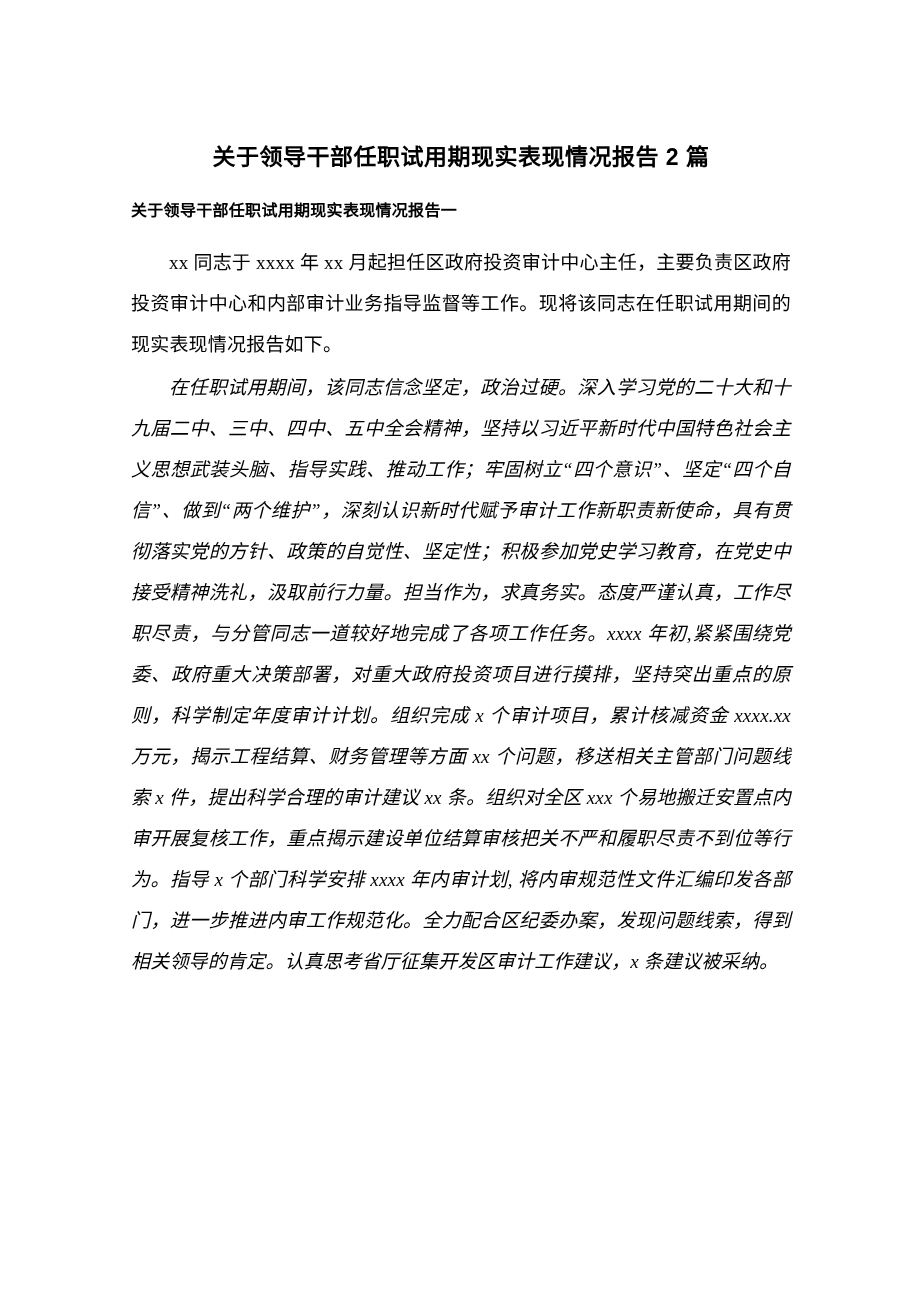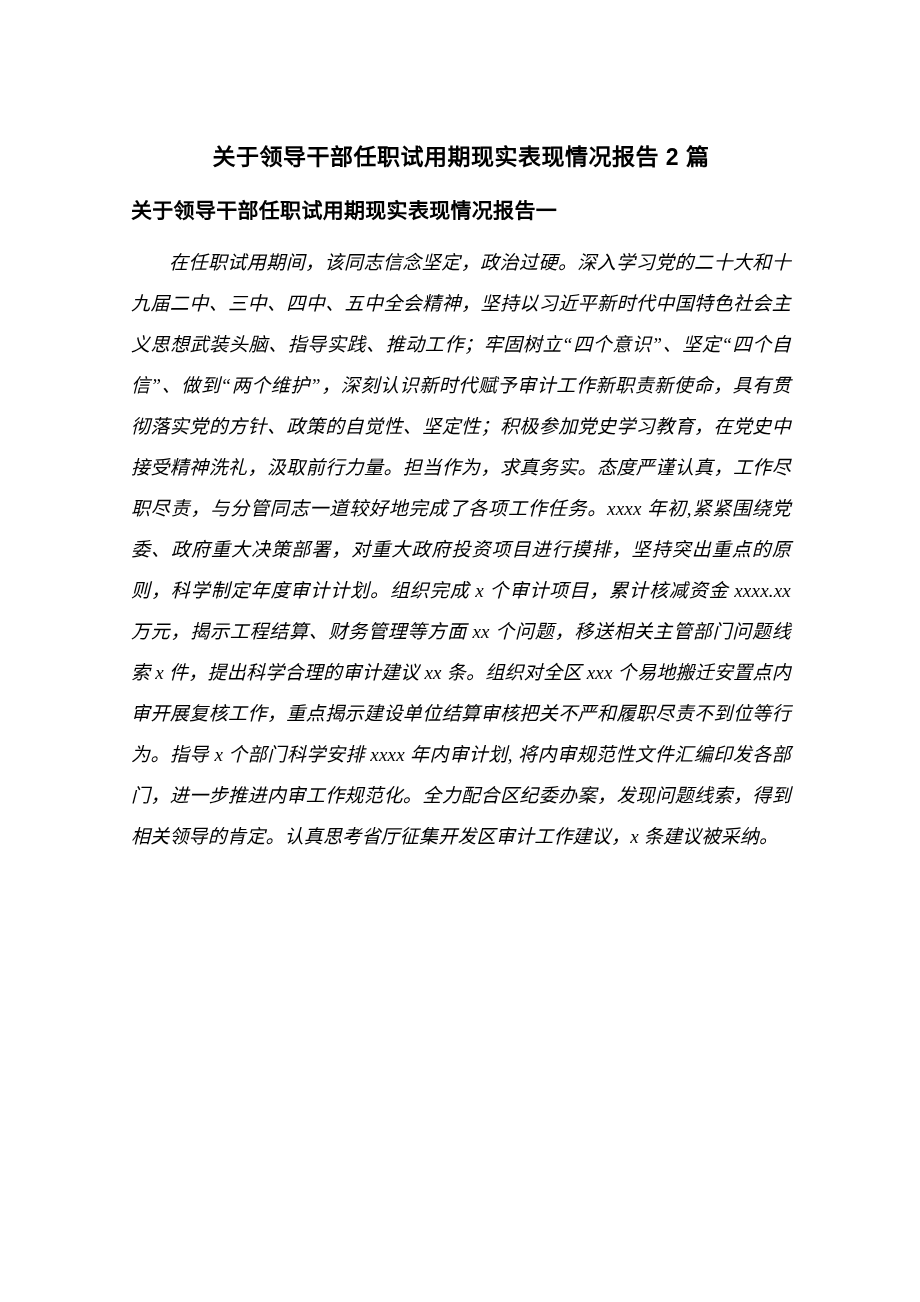--- a/index.html
+++ b/index.html
@@ -34,21 +34,21 @@
     font-weight: bold;
     font-size: 23px;
     line-height: 34px;
     text-align: center;
     letter-spacing: 0.5px;
     margin: 0 0 22px 0;
   }
   .section-heading {
     font-family: "Liberation Sans", "DejaVu Sans", sans-serif;
     font-weight: bold;
-    font-size: 21px;
+    font-size: 16px;
     line-height: 30px;
     text-align: left;
     letter-spacing: 0.3px;
     margin: 0 0 16px 0;
   }
   .para {
     font-family: "Liberation Serif", "DejaVu Serif", serif;
     font-size: 19px;
     line-height: 41px;
     text-align: justify;
@@ -62,15 +62,16 @@
     font-style: italic;
   }
 </style>
 </head>
 <body>
 
 <div class="page">
   <div class="content">
     <h1 class="doc-title">关于领导干部任职试用期现实表现情况报告 2 篇</h1>
     <h2 class="section-heading">关于领导干部任职试用期现实表现情况报告一</h2>
+    <p class="para">xx 同志于 xxxx 年 xx 月起担任区政府投资审计中心主任，主要负责区政府投资审计中心和内部审计业务指导监督等工作。现将该同志在任职试用期间的现实表现情况报告如下。</p>
     <p class="para tight">在任职试用期间，该同志信念坚定，政治过硬。深入学习党的二十大和十九届二中、三中、四中、五中全会精神，坚持以习近平新时代中国特色社会主义思想武装头脑、指导实践、推动工作；牢固树立“四个意识”、坚定“四个自信”、做到“两个维护”，深刻认识新时代赋予审计工作新职责新使命，具有贯彻落实党的方针、政策的自觉性、坚定性；积极参加党史学习教育，在党史中接受精神洗礼，汲取前行力量。担当作为，求真务实。态度严谨认真，工作尽职尽责，与分管同志一道较好地完成了各项工作任务。xxxx 年初,紧紧围绕党委、政府重大决策部署，对重大政府投资项目进行摸排，坚持突出重点的原则，科学制定年度审计计划。组织完成 x 个审计项目，累计核减资金 xxxx.xx 万元，揭示工程结算、财务管理等方面 xx 个问题，移送相关主管部门问题线索 x 件，提出科学合理的审计建议 xx 条。组织对全区 xxx 个易地搬迁安置点内审开展复核工作，重点揭示建设单位结算审核把关不严和履职尽责不到位等行为。指导 x 个部门科学安排 xxxx 年内审计划, 将内审规范性文件汇编印发各部门，进一步推进内审工作规范化。全力配合区纪委办案，发现问题线索，得到相关领导的肯定。认真思考省厅征集开发区审计工作建议，x 条建议被采纳。</p>
   </div>
 </div>
 
 </body></html>

